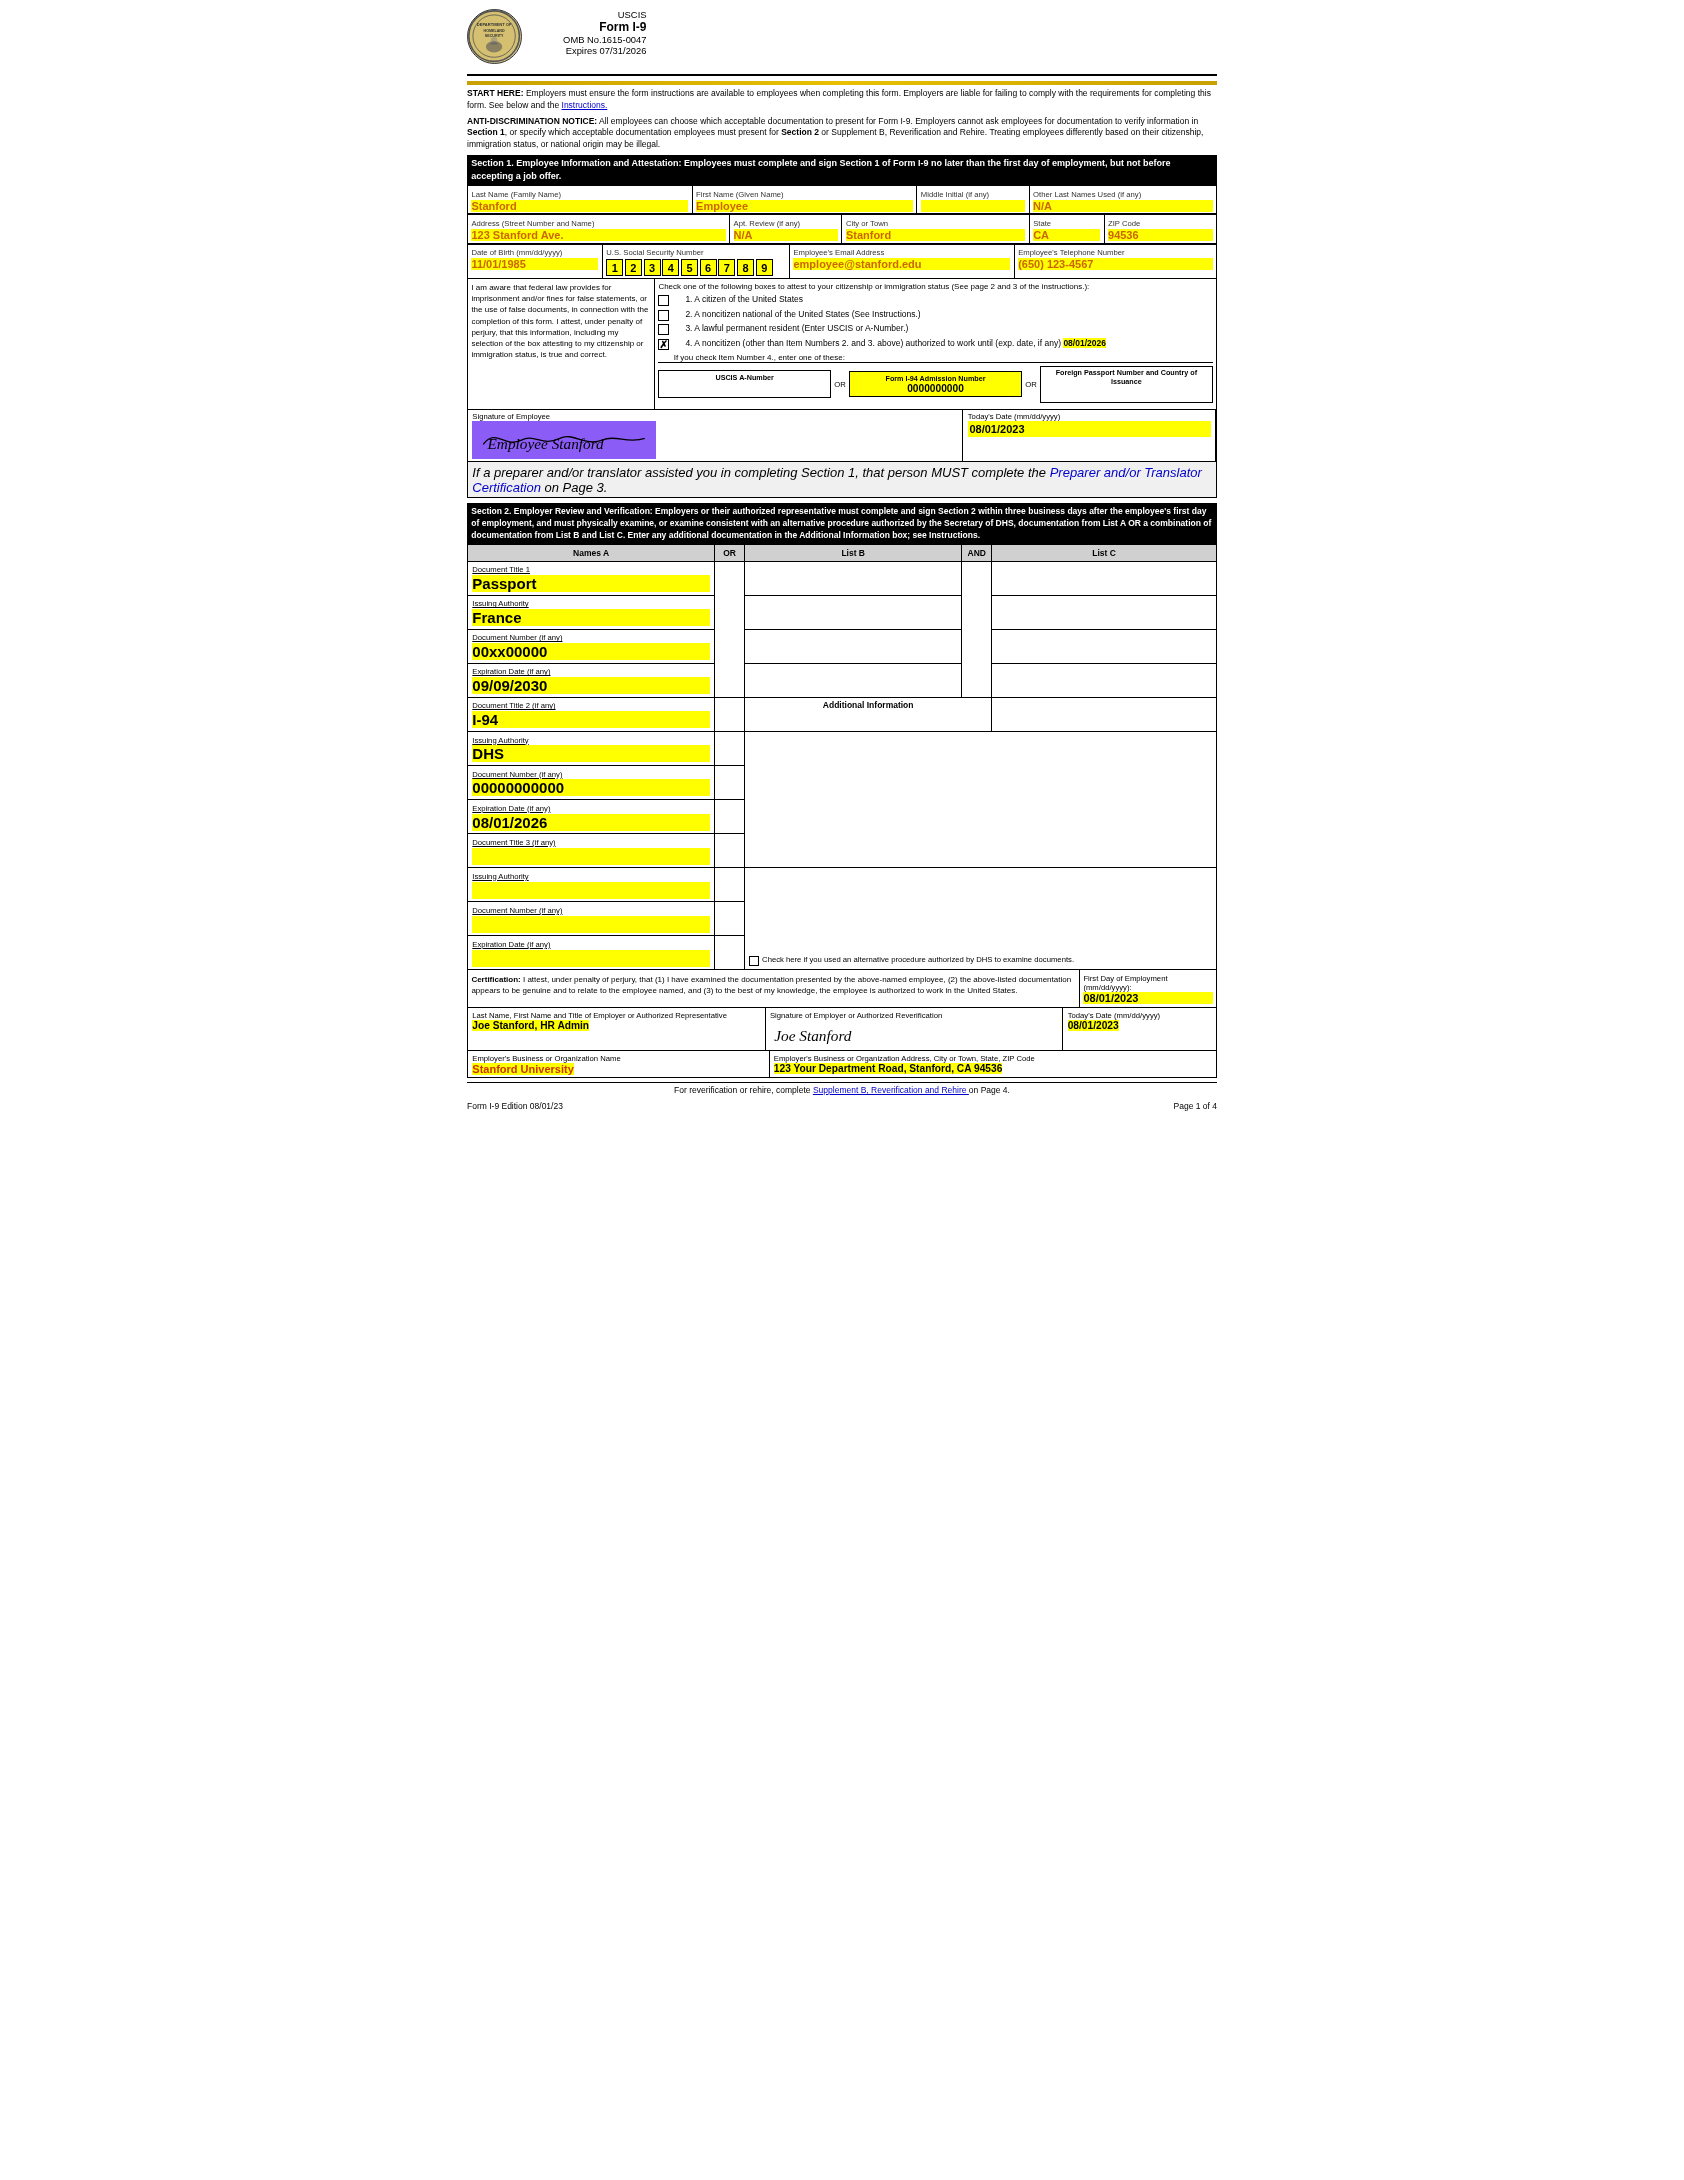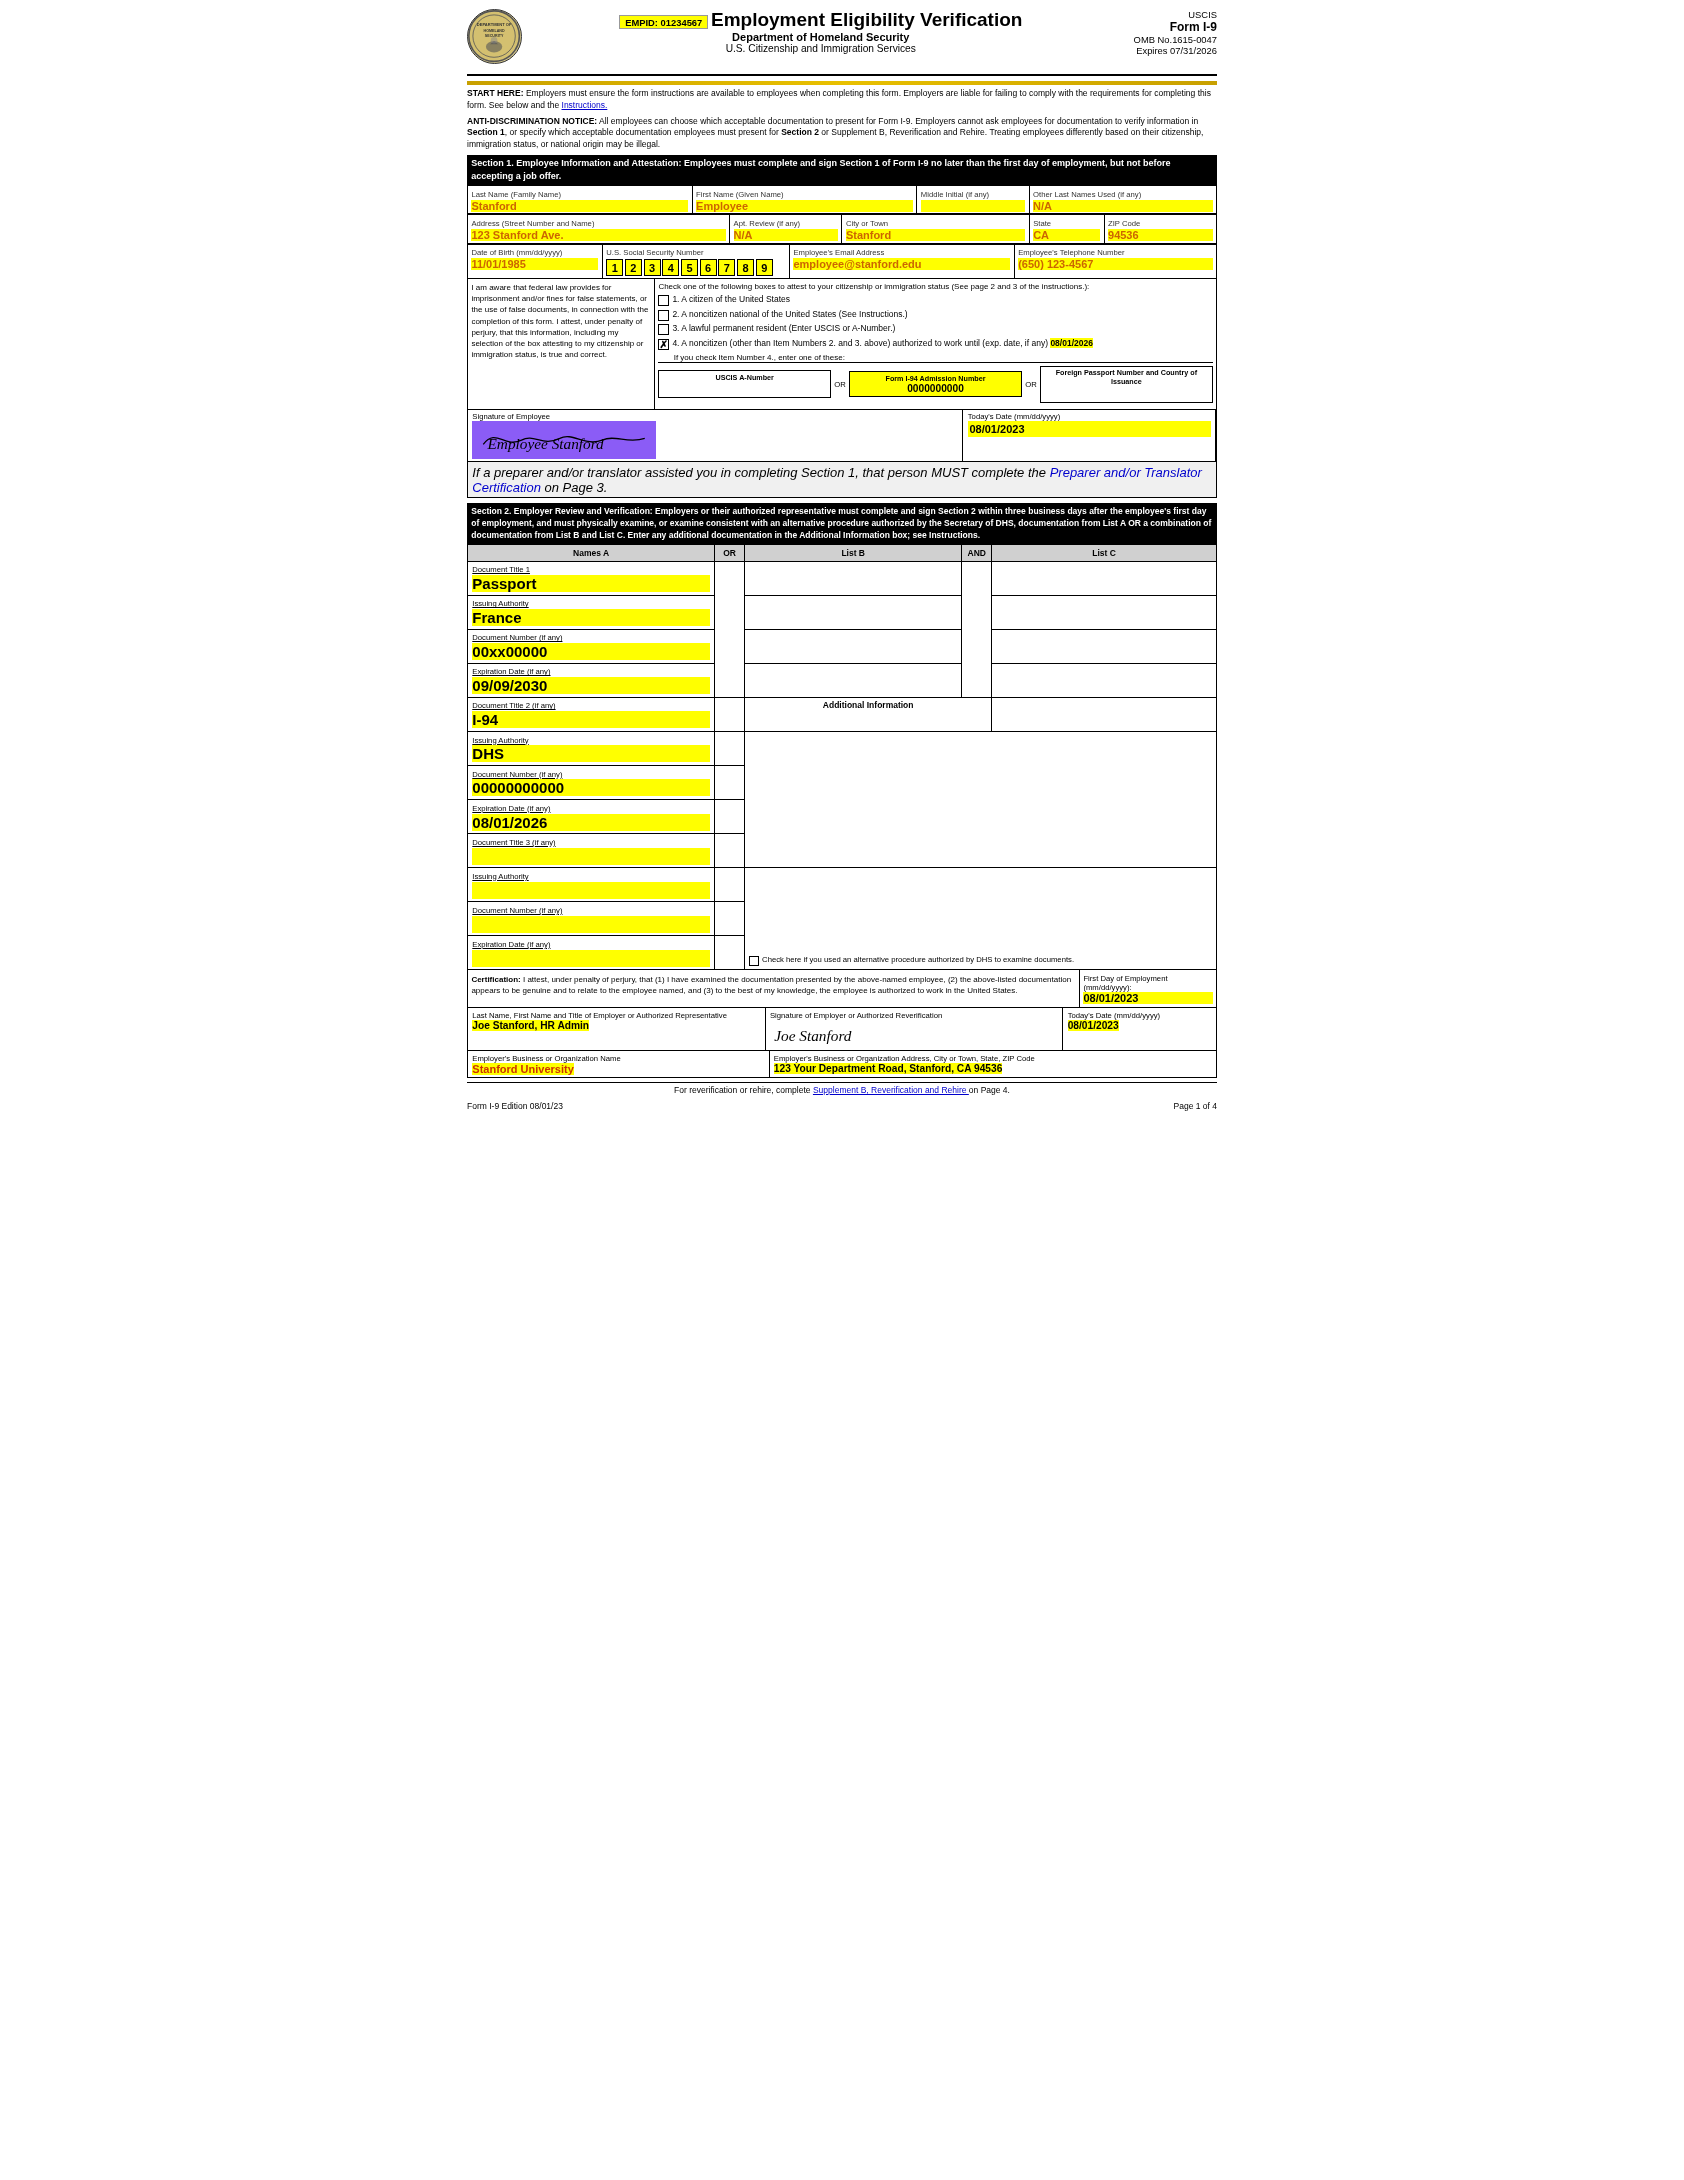--- a/index.html
+++ b/index.html
@@ -138,21 +138,21 @@
     }
     .attestation-right {
       flex: 1;
       padding: 3.4px;
       font-size: 8.5px;
     }
     .checkbox-row {
       display: flex;
       align-items: flex-start;
       margin-bottom: 2.6px;
-      gap: 3px;
+      gap: 16px;
     }
     .checkbox {
       width: 11px;
       height: 11px;
       border: 0.9px solid #000;
       flex-shrink: 0;
       display: flex;
       align-items: center;
       justify-content: center;
       font-size: 9.4px;
@@ -349,28 +349,20 @@
         <circle cx="32" cy="32" r="26" fill="none" stroke="#555" stroke-width="1"></circle>
         <text x="32" y="20" text-anchor="middle" font-size="5" font-weight="bold" fill="#333">DEPARTMENT OF</text>
         <text x="32" y="27" text-anchor="middle" font-size="4.5" fill="#333">HOMELAND</text>
         <text x="32" y="33" text-anchor="middle" font-size="4.5" fill="#333">SECURITY</text>
 
         <ellipse cx="32" cy="45" rx="10" ry="7" fill="#555" opacity="0.6"></ellipse>
         <polygon points="32,38 27,42 37,42" fill="#555" opacity="0.7"></polygon>
         <circle cx="32" cy="37" r="4" fill="#888" opacity="0.5"></circle>
       </svg>
     </div>
-  </div>
-  <div class="header-center">
-    <div>
-      <span class="empid-bar">EMPID: 01234567</span>
-      <span class="form-title">Employment Eligibility Verification</span>
-    </div>
-    <div class="form-subtitle">Department of Homeland Security</div>
-    <div class="form-subtitle2">U.S. Citizenship and Immigration Services</div>
   </div>
   <div class="header-right">
     <div>USCIS</div>
     <div class="form-name">Form I-9</div>
     <div>OMB No.1615-0047</div>
     <div>Expires 07/31/2026</div>
   </div>
 </div>
 
 <div class="divider-gold"></div>

